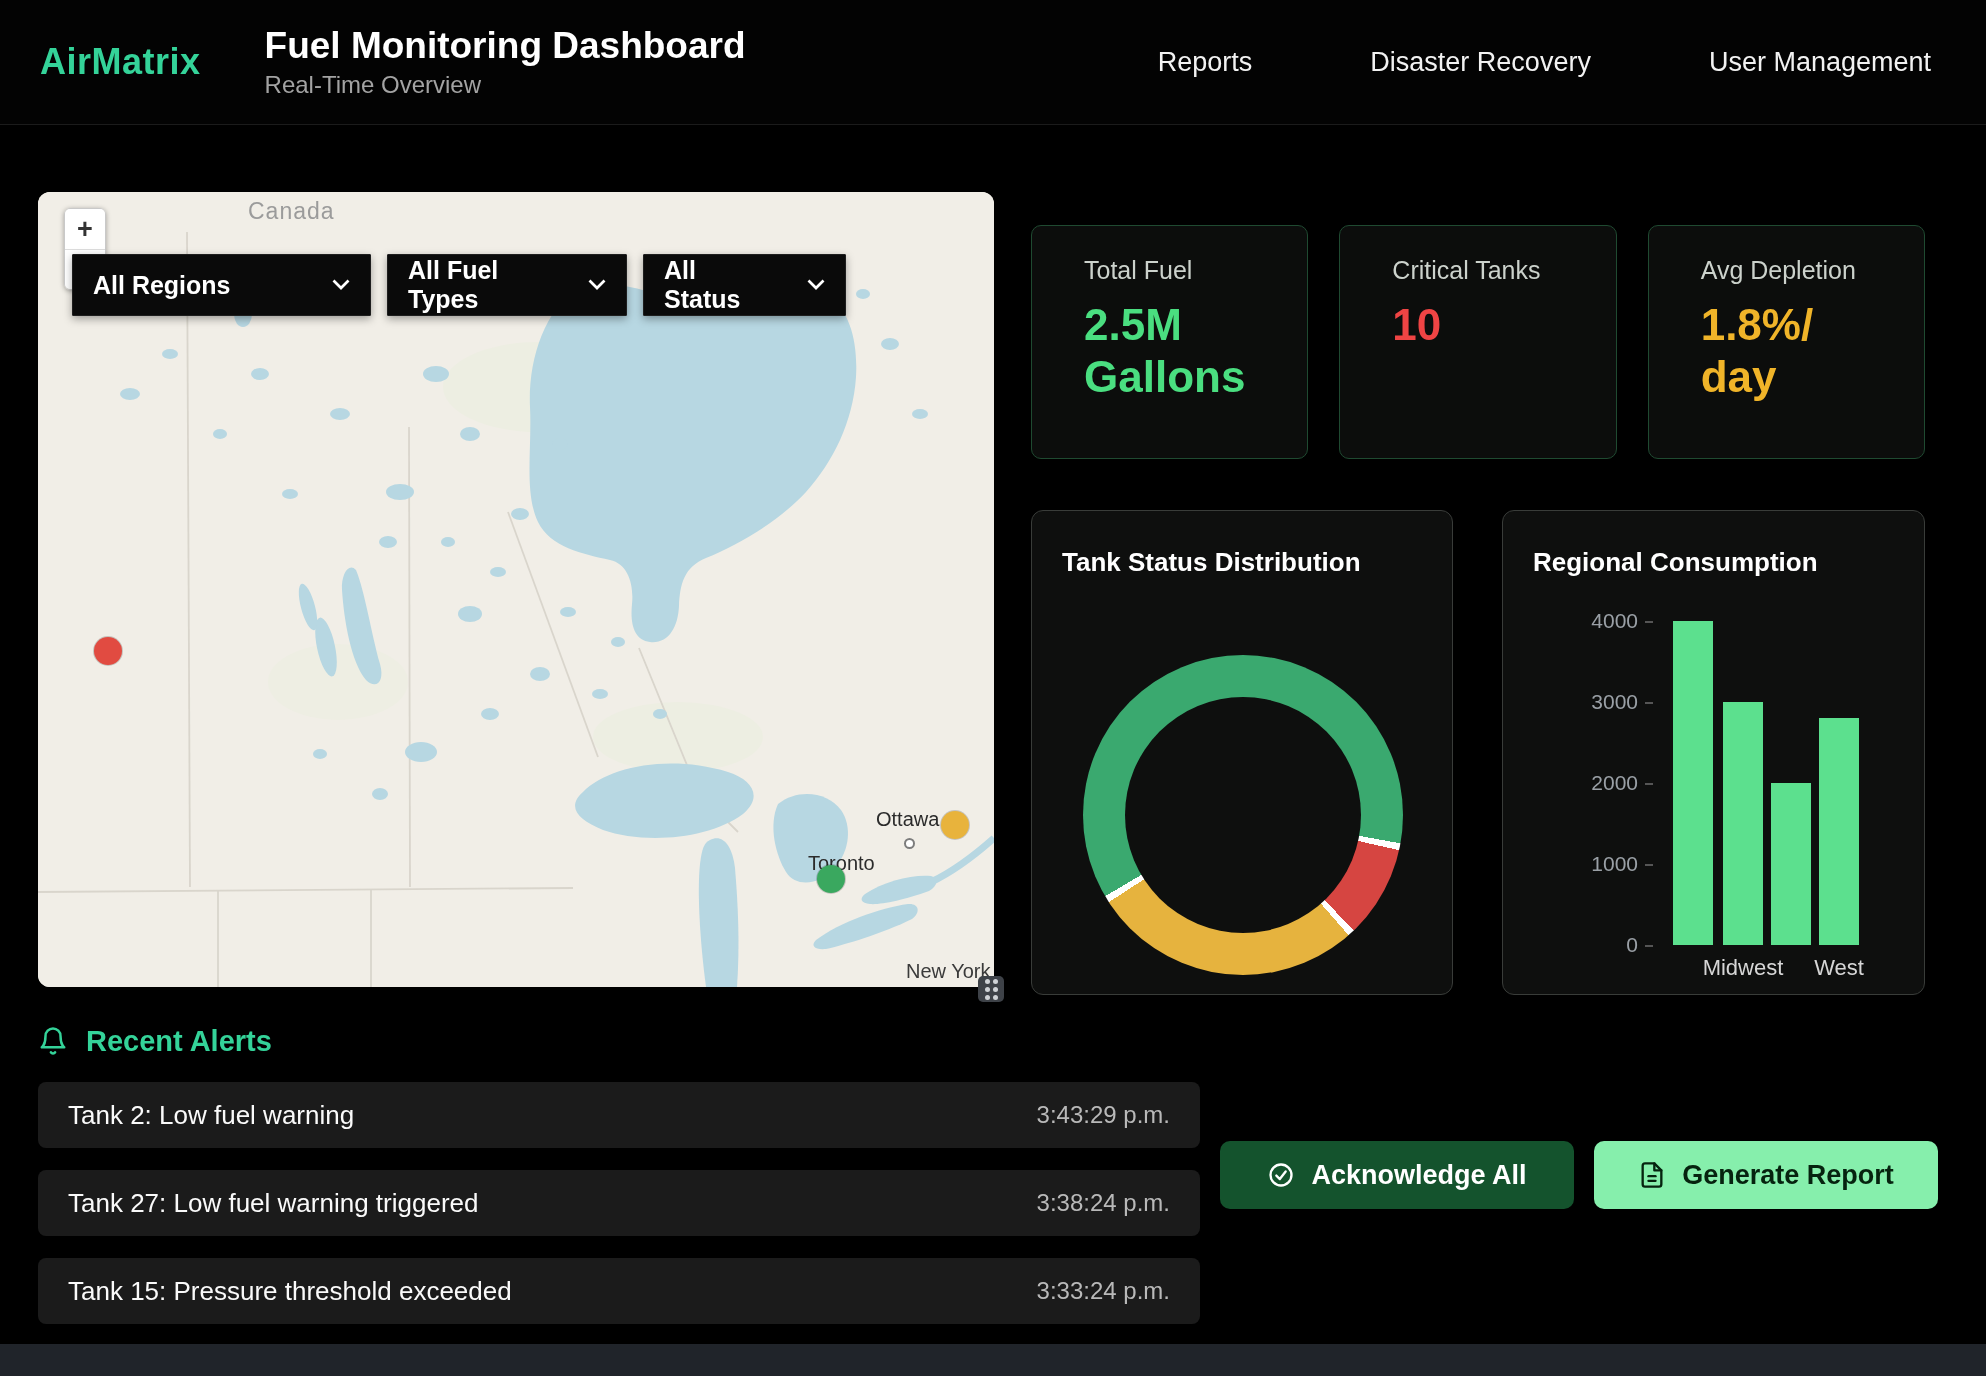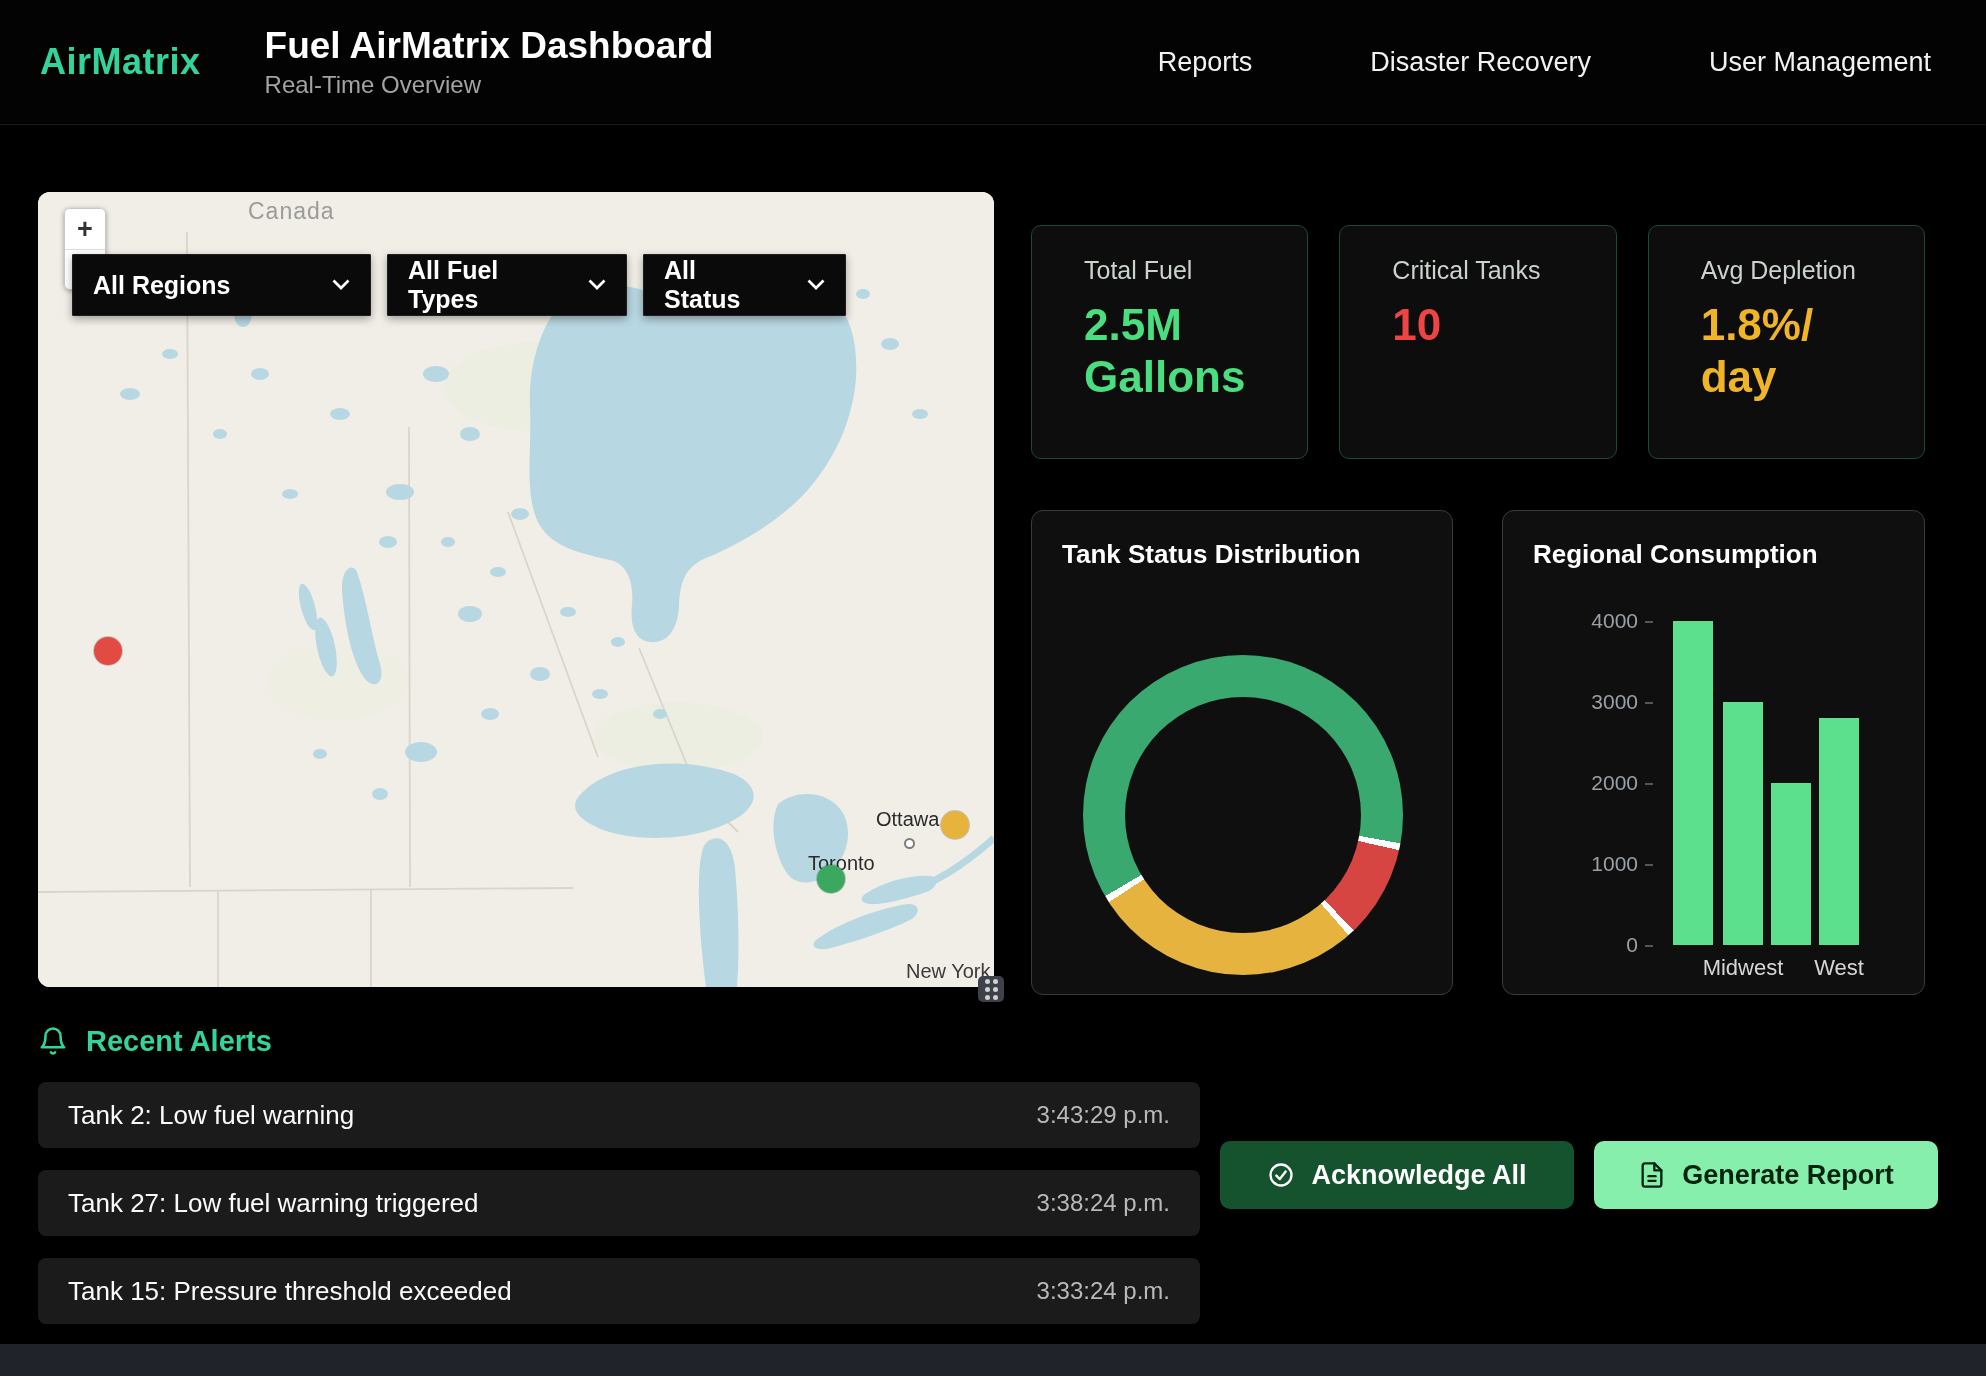--- a/index.html
+++ b/index.html
@@ -50,21 +50,21 @@
 
   
   .right-col { width:894px; margin-top:33px; }
   .stats-row { display:flex; gap:31px; height:234px; margin-bottom:51px; }
   .stat-card { flex:1; background:#0c0d0c; border:1px solid #1f4a31; border-radius:10px; padding:30px 52px; }
   .stat-label { font-size:25px; color:#ccd2cc; margin-bottom:14px; }
   .stat-value { font-size:44px; font-weight:bold; line-height:1.18; white-space:pre-line; }
 
   .charts-row { display:flex; gap:49px; height:485px; }
   .chart-card { background:#0e0f0e; border:1px solid #393c39; border-radius:12px; position:relative;
-    padding:28px 30px; }
+    padding:36px 30px; }
   .donut-card { width:422px; } .bar-card { width:423px; }
   .chart-title { font-size:26px; font-weight:bold; }
   .donut { position:absolute; left:51px; top:144px; width:320px; height:320px; border-radius:50%; }
   .donut-hole { position:absolute; left:50%; top:50%; transform:translate(-50%,-50%); width:236px;
     height:236px; border-radius:50%; background:#0e0f0e; }
 
   .yticks { position:absolute; left:0; top:110px; width:160px; height:324px; }
   .ytick { position:absolute; right:10px; transform:translateY(-50%); font-size:21px; color:#9aa0a6; }
   .ytick::after { content:""; display:inline-block; width:8px; height:2px; background:#555; margin-left:7px;
     vertical-align:middle; }
@@ -92,21 +92,21 @@
   .btn svg { flex:none; }
 
   .footer-strip { position:absolute; bottom:0; left:0; right:0; height:32px; background:#20242a; }
 </style>
 </head>
 <body>
 
 <header class="app-header">
   <div class="logo accent" style="color: rgb(52, 211, 153);">AirMatrix</div>
   <div class="title-block">
-    <div class="page-title">Fuel AirMatrix Dashboard</div>
+    <div class="page-title">Fuel Monitoring Dashboard</div>
     <div class="page-subtitle accent" style="color: #a3a3a3;">Real-Time Overview</div>
   </div>
   <nav class="top-nav">
     <span class="nav-item">Reports</span>
     <span class="nav-item">Disaster Recovery</span>
     <span class="nav-item">User Management</span>
   </nav>
 </header>
 
 <div class="main">

